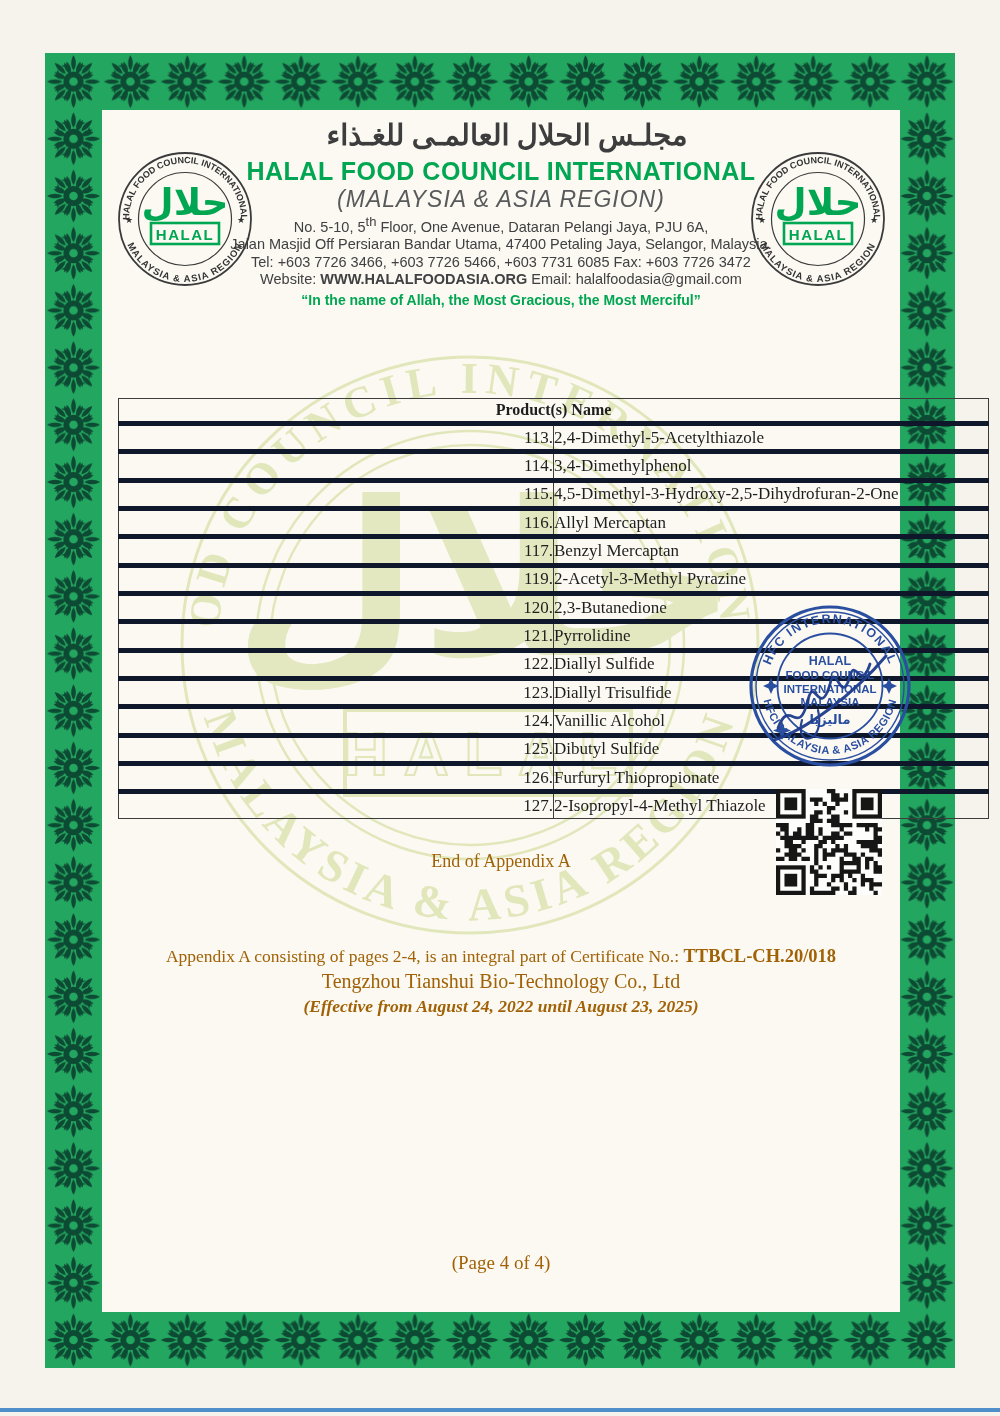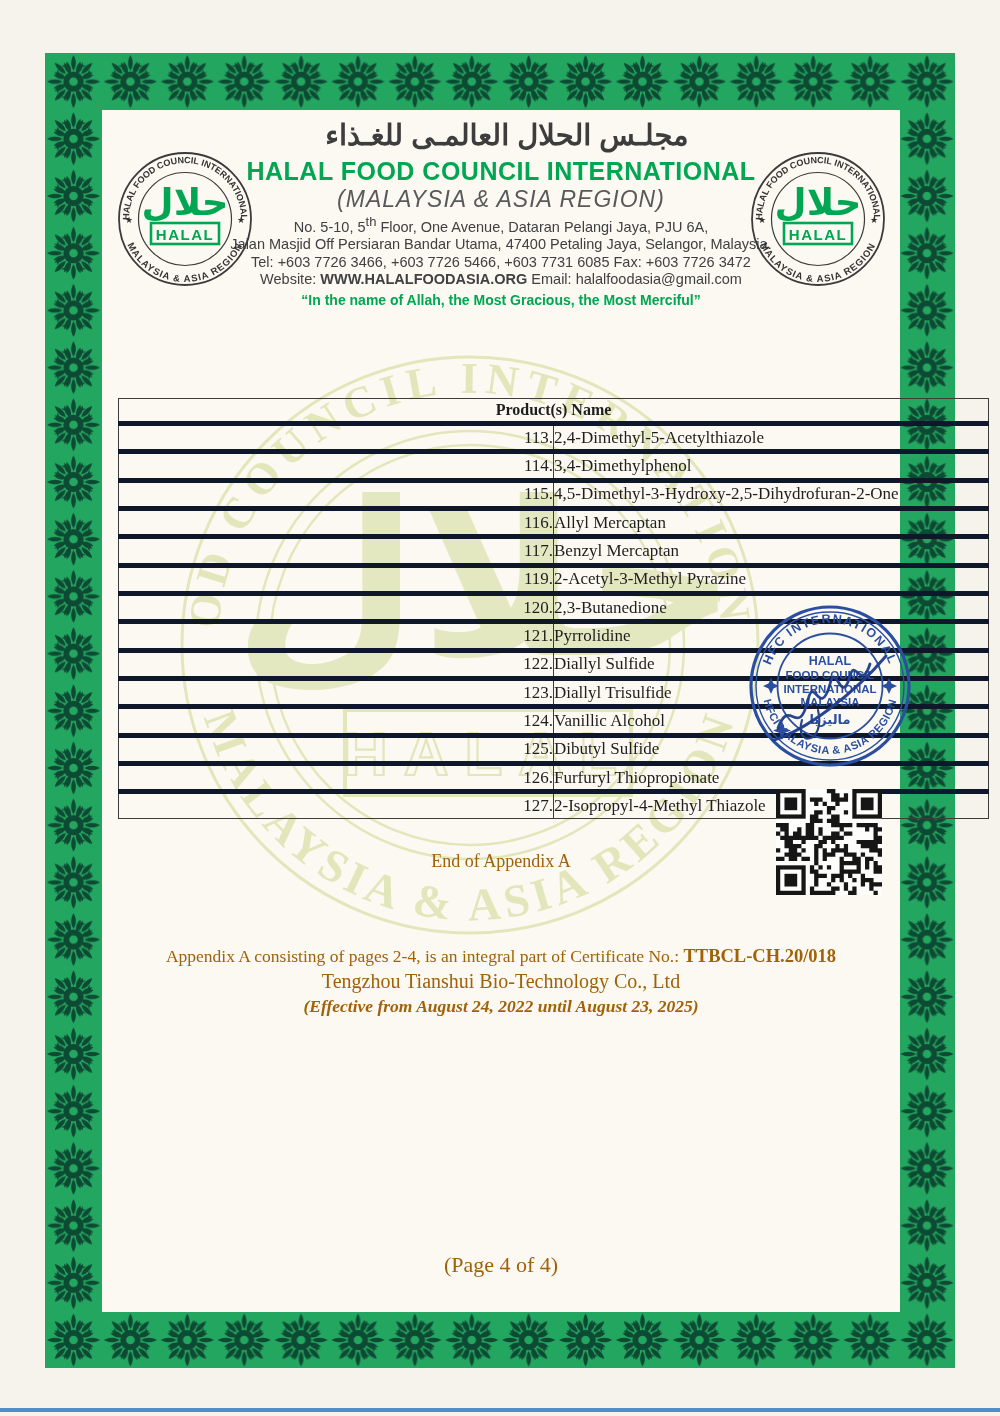--- a/index.html
+++ b/index.html
@@ -6,21 +6,21 @@
   body{
     width:1000px;height:1416px;position:relative;
     background:#f5f3ec;
     font-family:"Liberation Serif", serif;
     overflow:hidden;
   }
   .abs{position:absolute;}
   .inner-sheet{left:102px;top:110px;width:798px;height:1202px;background:#fbf9f2;}
   
   .hdr{left:102px;top:118px;width:798px;text-align:center;color:#414042;}
-  .arabic-title{font-family:Liberation Sans, sans-serif;font-size:29px;font-weight:bold;color:#3d3d3d;line-height:1.2;margin-left:12px;}
+  .arabic-title{font-family:Liberation Serif, serif;font-size:29px;font-weight:bold;color:#3d3d3d;line-height:1.2;margin-left:12px;}
   .org-name{font-family:"Liberation Sans",sans-serif;font-size:25px;font-weight:bold;color:#00a651;letter-spacing:.5px;margin-top:4px;}
   .region{font-family:"Liberation Sans",sans-serif;font-size:23px;font-style:italic;color:#58595b;letter-spacing:1px;margin-top:0px;}
   .addr{font-family:"Liberation Sans",sans-serif;font-size:14.5px;color:#414042;line-height:17.5px;}
   .addr sup{font-size:13px;}
   .webln b{font-weight:bold;}
   .bismillah{font-family:"Liberation Sans",sans-serif;font-size:14px;font-weight:bold;color:#00a651;margin-top:3px;}
   
   table.products{
     left:118px;top:398px;width:871px;position:absolute;
     border-collapse:collapse;table-layout:fixed;
@@ -37,21 +37,21 @@
   table.products tr:last-child td{border-bottom:1.5px solid #3c3c3c;}
   td.no{width:44px;text-align:right;padding-right:2px;}
   td.nm{padding-left:21px;}
   
   .center-line{left:102px;width:798px;text-align:center;color:#a16207;}
   .end-appendix{top:851px;font-size:18px;}
   .appendix-line{top:946px;font-size:17.5px;}
   .appendix-line b{font-size:18.5px;}
   .company-line{top:970px;font-size:20px;font-weight:normal;}
   .effective-line{top:996px;font-size:17.5px;font-weight:bold;font-style:italic;}
-  .page-num{top:1252px;font-size:22px;}
+  .page-num{top:1252px;font-size:19px;}
   
   .scan-line{left:0;top:1408px;width:1000px;height:4px;background:#4f8fc9;}
   .qr-box{left:776px;top:789px;width:106px;height:106px;background:#fdfdfb;}
   svg text{user-select:none;}
 </style>
 </head>
 <body>
 
 <div class="abs inner-sheet"></div>
 

